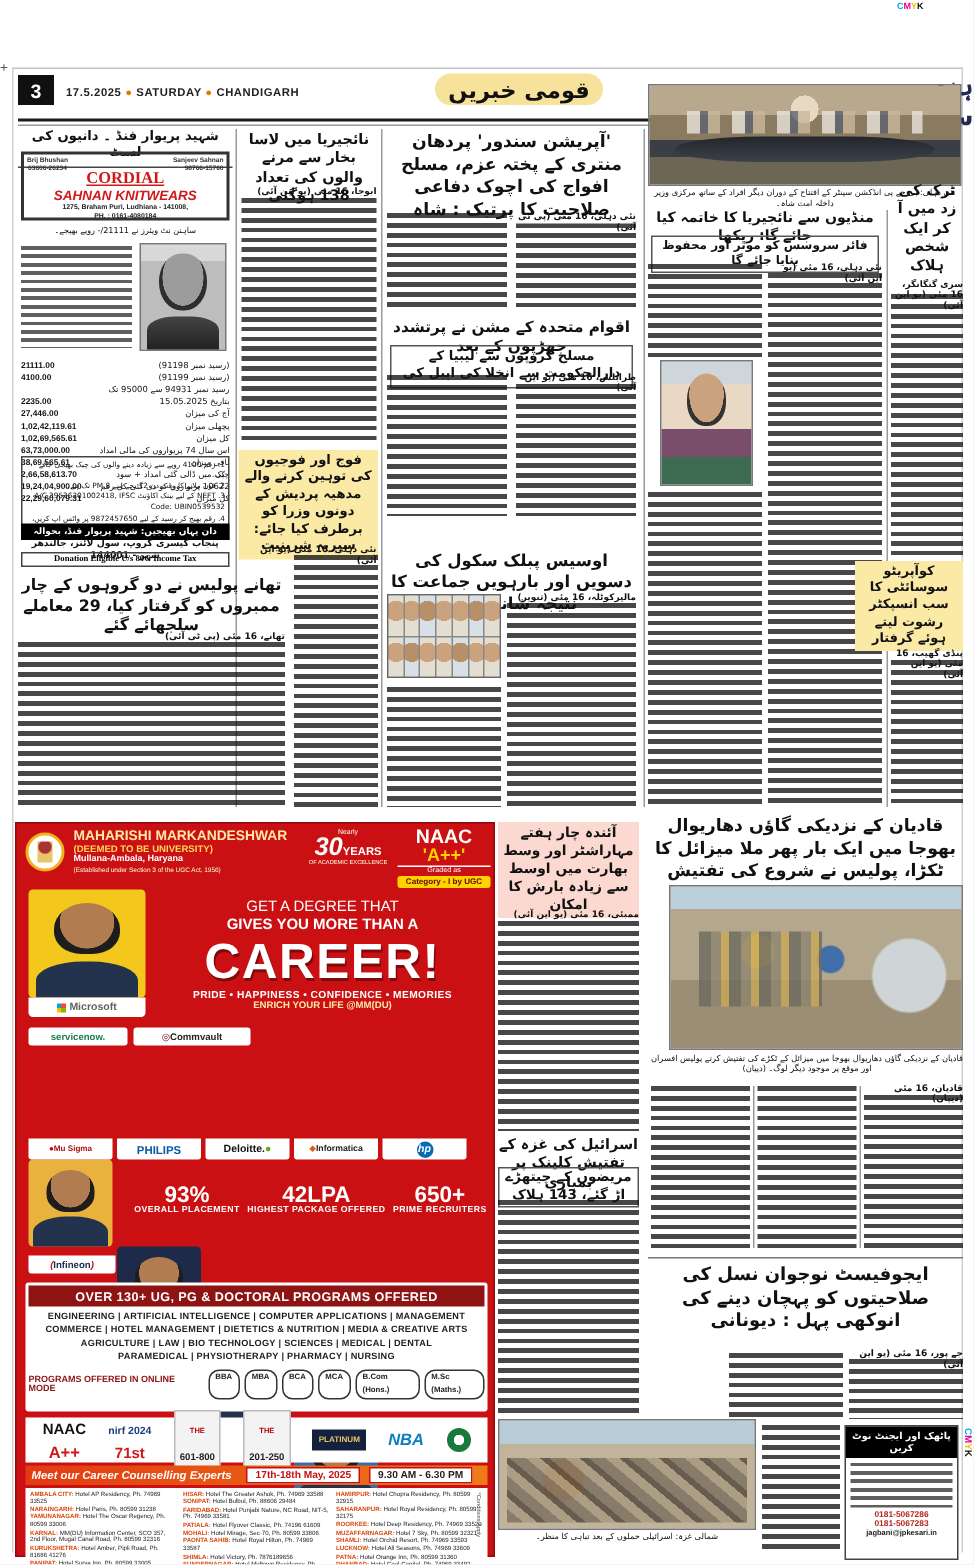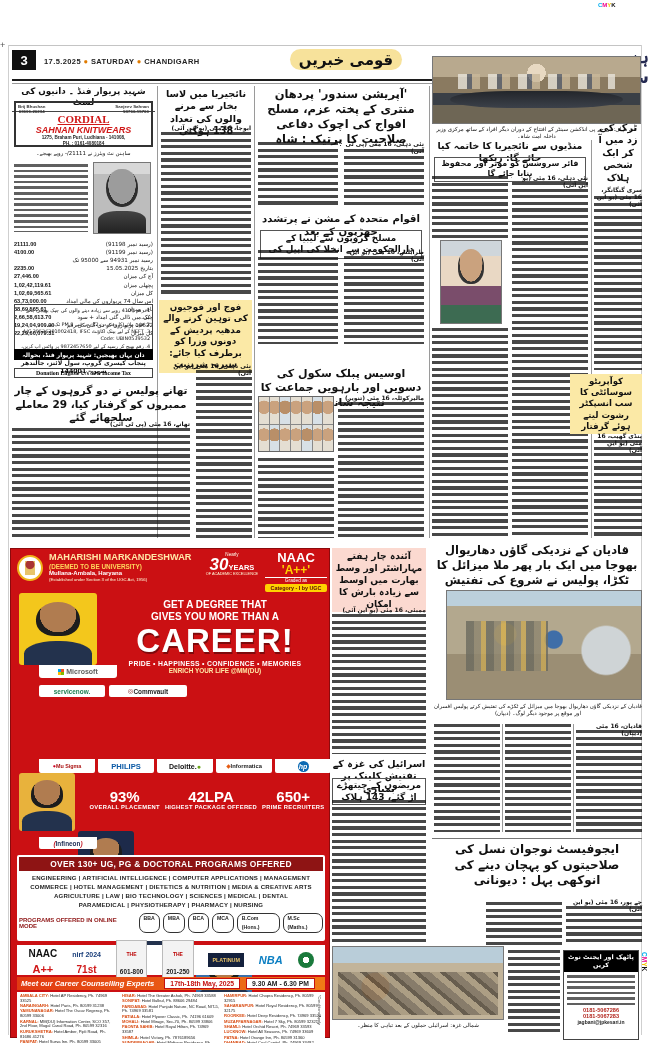--- a/index.html
+++ b/index.html
@@ -58,21 +58,21 @@
   .facegrid i { background:radial-gradient(circle at 50% 38%, #caa27e 0 38%, #e4ded2 39%); }
   .facegrid i:nth-child(3n) { background:radial-gradient(circle at 50% 38%, #b98f68 0 38%, #d7e0e6 39%); }
 
   
   .ad { background:#cb1013; border:1px solid #8c0a0c; color:#fff; }
   .stu { position:relative; overflow:hidden; }
   .stu:before { content:""; position:absolute; left:22%; right:22%; top:12%; height:48%;
     background:radial-gradient(ellipse at 50% 38%, #b07c50 0 58%, #1d1d1d 59%); border-radius:50% 50% 42% 42%; }
   .stu:after { content:""; position:absolute; left:6%; right:6%; bottom:-4%; height:38%;
     background:#23324d; border-radius:46% 46% 0 0; }
-  .logobar { background:#fff; color:#222; font-weight:bold; display:flex; align-items:center; justify-content:center; overflow:hidden; white-space:nowrap;margin-left:20px; }
+  .logobar { background:#fff; color:#222; font-weight:bold; display:flex; align-items:center; justify-content:center; overflow:hidden; white-space:nowrap; }
   .stat .n { font-size:15px; font-weight:bold; line-height:1; }
   .stat .l { font-size:5.8px; font-weight:bold; line-height:1.15; letter-spacing:.3px; }
   .pill { display:inline-block; border:1px solid #333; border-radius:7px; padding:0 4px; font-size:5.2px; font-weight:bold; color:#222; margin-left:3px; line-height:9px; }
   .prow { font-size:6.1px; font-weight:bold; color:#1c1c1c; text-align:center; line-height:1.5; letter-spacing:.2px; }
   .cityline { font-size:4.1px; line-height:1.18; color:#222; margin-bottom:.5px; }
   .cityline .a { color:#d8490f; font-weight:bold; }
   .cityline .b { color:#222; }
   .amt { display:flex; flex-direction:row; justify-content:space-between; font-size:5.6px; line-height:1.45; border-bottom:0; }
   .amt .a { font-weight:bold; color:#111; direction:ltr; }
   .amt .b { direction:rtl; font-family:"DejaVu Sans",sans-serif; text-align:right; color:#111; }
@@ -315,21 +315,21 @@
       <div style="font-size:5.4px;font-weight:bold;background:#ffd200;color:#5a0b0b;border-radius:2px;margin-top:1px;padding:1px 0">Category - I by UGC</div>
     </div>
 
     <div class="abs stu" style="left:8px;top:44px;width:78px;height:72px;background:#f3c71c;border-radius:3px"></div>
     <div class="abs logobar" style="left:8px;top:116px;width:78px;height:13px;border-radius:0 0 3px 3px;font-size:7px">
       <span style="display:inline-block;width:6px;height:6px;margin-right:2px;background:conic-gradient(#f25022 0 25%,#7fba00 0 50%,#ffb900 0 75%,#00a4ef 0)"></span>
       <span style="color:#5f5f5f">Microsoft</span>
     </div>
 
     <div class="abs" style="left:92px;top:50px;width:224px;text-align:center">
-      <div style="font-size:10px;font-weight:bold;line-height:1.2">GET A DEGREE THAT</div>
+      <div style="font-size:10px;font-weight:normal;line-height:1.2">GET A DEGREE THAT</div>
       <div style="font-size:10px;font-weight:bold;line-height:1.2">GIVES YOU MORE THAN A</div>
       <div style="font-size:33px;font-weight:bold;letter-spacing:1px;line-height:1.12;text-shadow:1px 2px 0 #7e0a0c">CAREER!</div>
       <div style="font-size:6.8px;font-weight:bold;letter-spacing:.3px">PRIDE • HAPPINESS • CONFIDENCE • MEMORIES</div>
       <div style="font-size:6.4px;font-weight:bold;color:#ffe9a8">ENRICH YOUR LIFE @MM(DU)</div>
     </div>
 
     <div class="abs logobar" style="left:8px;top:136px;width:66px;height:12px;border-radius:2px;font-size:6.4px">
         <span style="color:#1b7d4f">servicenow.</span>
       </div>
     <div class="abs logobar" style="left:78px;top:136px;width:78px;height:12px;border-radius:2px;font-size:6.4px">

